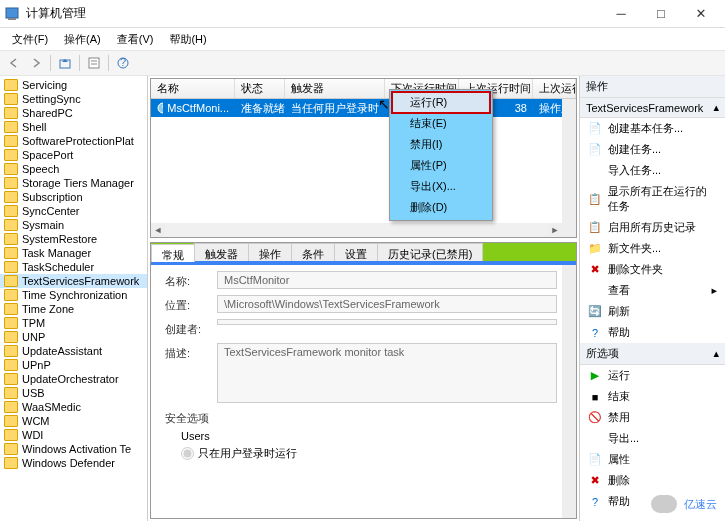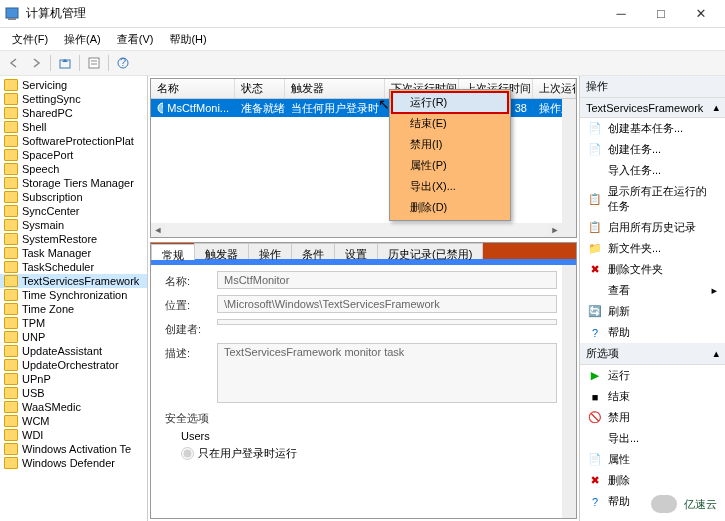--- a/index.html
+++ b/index.html
@@ -23,43 +23,43 @@
 .top-pane { height: 160px; border: 1px solid #999; margin: 2px; background: #fff; display: flex; flex-direction: column; position: relative; }
 .hdr-row { display: flex; background: linear-gradient(#fdfdfd,#eee); border-bottom: 1px solid #ccc; height: 20px; }
 .hdr-cell { padding: 2px 6px; border-right: 1px solid #ddd; white-space: nowrap; overflow: hidden; }
 .data-row { display: flex; background: #0078d7; color: #fff; height: 18px; align-items: center; }
 .data-cell { padding: 0 6px; white-space: nowrap; overflow: hidden; }
 .sb-corner { position:absolute; bottom:0; right:0; width:14px; height:14px; background:#eee;}
 .sb-h { position:absolute; bottom:0; left:0; right:14px; height:14px; background:#eee; display:flex;}
 .sb-v { position:absolute; top:20px; bottom:14px; right:0; width:14px; background:#eee;}
 .sb-arrow { width:14px; height:14px; display:flex; align-items:center; justify-content:center; color:#666; font-size:9px;}
 .sb-track { flex:1; background:#f0f0f0;}
-.ctx-menu { position: absolute; left: 389px; top: 89px; width: 122px; background: #fdba74; border: 1px solid #999; box-shadow: 2px 2px 4px rgba(0,0,0,0.3); z-index: 10; padding: 2px; }
+.ctx-menu { position: absolute; left: 389px; top: 89px; width: 104px; background: #7dd3fc; border: 1px solid #999; box-shadow: 2px 2px 4px rgba(0,0,0,0.3); z-index: 10; padding: 2px; }
 .ctx-item { padding: 3px 18px; white-space: nowrap; }
 .ctx-item.hl { outline: 2px solid #c00; outline-offset: -1px; background: #d8e6f3; }
 .cursor { position: absolute; left: 378px; top: 96px; z-index: 11; font-size: 14px; color: #000; }
 .bottom-pane { flex: 1; border: 1px solid #999; margin: 2px; background: #fff; display: flex; flex-direction: column; position: relative; }
-.tabstrip { display: flex; border-bottom: 6px solid #3b82f6; height: 22px; background: #c2410c; }
+.tabstrip { display: flex; border-bottom: 4px solid #3b82f6; height: 22px; background: #84cc16; }
 .tab { padding: 3px 10px; border: 1px solid #ccc; border-bottom: none; margin-right: -1px; background: #eee; }
 .tab.active { background: #fff; position: relative; top: 1px; }
 .form { padding: 6px 14px; overflow: auto; }
 .form-row { display: flex; align-items: flex-start; margin-bottom: 6px; }
 .form-lbl { width: 52px; padding-top: 3px; color: #333; }
 .form-fld { flex: 1; }
 .ro-field { border: 1px solid #ccc; background: #f7f7f7; padding: 2px 6px; width: 340px; color: #666; }
 .ro-area { border: 1px solid #ccc; background: #f7f7f7; padding: 2px 6px; width: 340px; height: 60px; color: #666; position: relative; }
 .section-title { margin-top: 8px; margin-bottom: 4px; color: #333; }
 .indent-block { padding-left: 16px; }
 .radio-row { display: flex; align-items: center; gap: 4px; margin-top: 4px; }
 .actions { width: 145px; background: #fff; display: flex; flex-direction: column; }
 .act-title { background: #eef2f6; padding: 3px 6px; font-weight: 400; border-bottom: 1px solid #ddd; }
 .act-group-hdr { background: #eef2f6; padding: 3px 6px; display: flex; justify-content: space-between; align-items: center; border-bottom: 1px solid #ddd; }
 .act-item { display: flex; align-items: center; gap: 6px; padding: 3px 8px; }
 .act-ico { width: 14px; height: 14px; display: flex; align-items: center; justify-content: center; font-size: 11px; }
-.watermark { position: absolute; right: 8px; bottom: 8px; font-size: 16px; color: #14532d; display: flex; align-items: center; gap: 7px; z-index: 5; }
+.watermark { position: absolute; right: 8px; bottom: 8px; font-size: 16px; color: #3b82f6; display: flex; align-items: center; gap: 7px; z-index: 5; }
 .wm-cloud { width: 26px; height: 18px; border-radius: 10px; background: #ccc; position: relative; }
 </style>
 </head>
 <body>
 
 <div class="titlebar">
   <svg class="titlebar-icon" viewBox="0 0 16 16">
       <rect x="2" y="2" width="12" height="10" fill="#4a90d9" stroke="#2a6099"></rect>
       <rect x="4" y="12" width="8" height="2" fill="#888"></rect>
     </svg>
@@ -190,25 +190,25 @@
       <div class="tree-item">
         <span class="folder-ico"></span>
         <span>UNP</span>
       </div>
       <div class="tree-item">
         <span class="folder-ico"></span>
         <span>UpdateAssistant</span>
       </div>
       <div class="tree-item">
         <span class="folder-ico"></span>
+        <span>UPnP</span>
+      </div>
+      <div class="tree-item">
+        <span class="folder-ico"></span>
         <span>UpdateOrchestrator</span>
-      </div>
-      <div class="tree-item">
-        <span class="folder-ico"></span>
-        <span>UPnP</span>
       </div>
       <div class="tree-item">
         <span class="folder-ico"></span>
         <span>USB</span>
       </div>
       <div class="tree-item">
         <span class="folder-ico"></span>
         <span>WaaSMedic</span>
       </div>
       <div class="tree-item">

